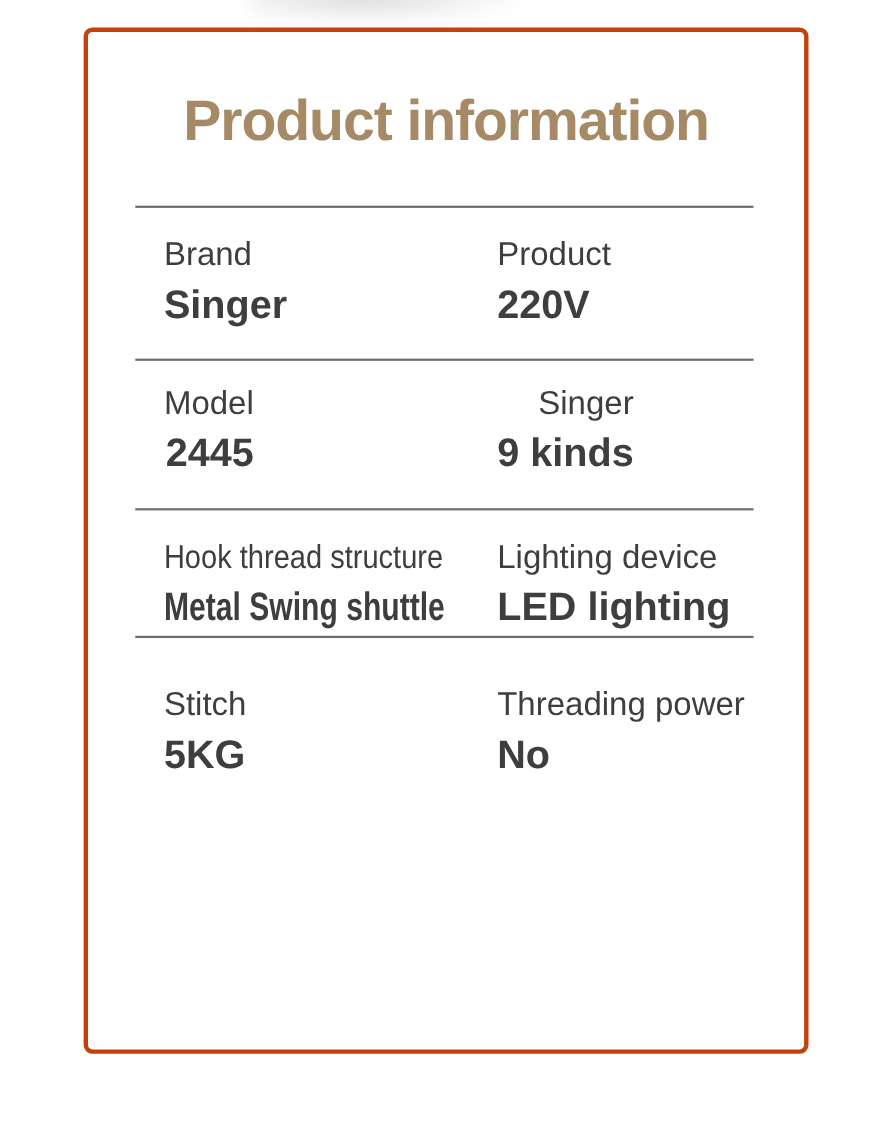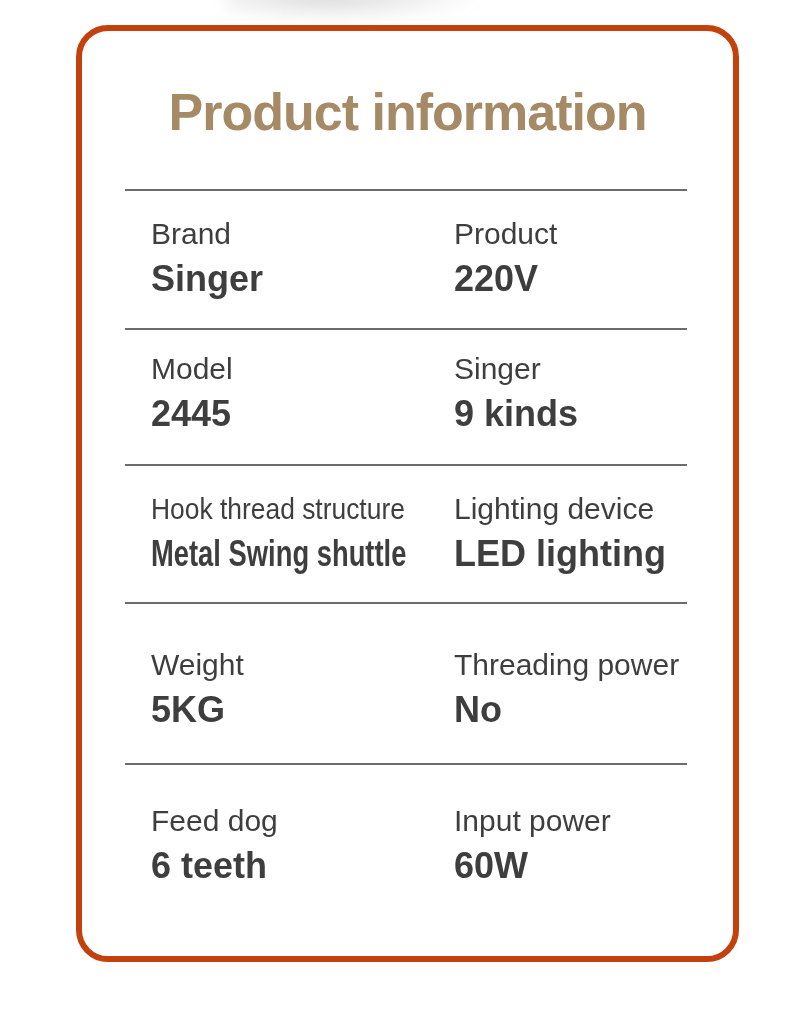--- a/index.html
+++ b/index.html
@@ -11,44 +11,44 @@
   
   .top-smudge{
     position:absolute;left:225px;top:-14px;width:260px;height:36px;
     background:radial-gradient(ellipse at 40% 30%,rgba(120,120,120,.28),rgba(255,255,255,0) 70%);
     filter:blur(7px);
   }
   .card{
     position:absolute;left:76px;top:25px;
     width:651px;height:925px;
     background:#ffffff;
-    border:6px solid #c2410c;
-    border-radius:32px;
+    border:4px solid #c2410c;
+    border-radius:8px;
   }
   .title{
     margin:0;height:158px;box-sizing:border-box;padding-top:52px;
     text-align:center;
     font-size:52px;line-height:58px;font-weight:700;letter-spacing:-1px;
     color:#a68a66;
   }
   .row{position:relative;}
   .r1{height:139px;}
   .r2{height:136px;}
-  .r3{height:138px;}
+  .r3{height:116px;}
   .r4{height:161px;}
   .r5{height:177px;}
   .divider{
     position:absolute;top:0;left:43px;width:562px;height:2px;
     background:#6c6c6c;
   }
   .cell{position:absolute;white-space:nowrap;margin-left:20px;}
   .cell.left{left:49px;}
   .cell.right{left:352px;}
   .r1 .cell{top:26px;}
-  .r2 .cell{top:22px;}
+  .r2 .cell{top:22px;text-align:right;}
   .r3 .cell{top:26px;}
   .r4 .cell{top:44px;}
   .r5 .cell{top:39px;}
   .label{
     font-size:30px;line-height:38px;font-weight:400;color:#3e3e3e;
   }
   .value{
     margin-top:3px;
     font-size:36px;line-height:45px;font-weight:700;color:#3e3e3e;
   }
@@ -96,33 +96,22 @@
     </div>
     <div class="cell right">
       <div class="label">Lighting device</div>
       <div class="value">LED lighting</div>
     </div>
   </div>
 
   <div class="row r4">
     <div class="divider"></div>
     <div class="cell left">
-      <div class="label">Weight</div>
+      <div class="label">Stitch</div>
       <div class="value">5KG</div>
     </div>
     <div class="cell right">
       <div class="label">Threading power</div>
       <div class="value">No</div>
     </div>
   </div>
 
-  <div class="row r5">
-    <div class="divider"></div>
-    <div class="cell left">
-      <div class="label">Feed dog</div>
-      <div class="value">6 teeth</div>
-    </div>
-    <div class="cell right">
-      <div class="label">Input power</div>
-      <div class="value">60W</div>
-    </div>
-  </div>
 </div>
 
 </body></html>

